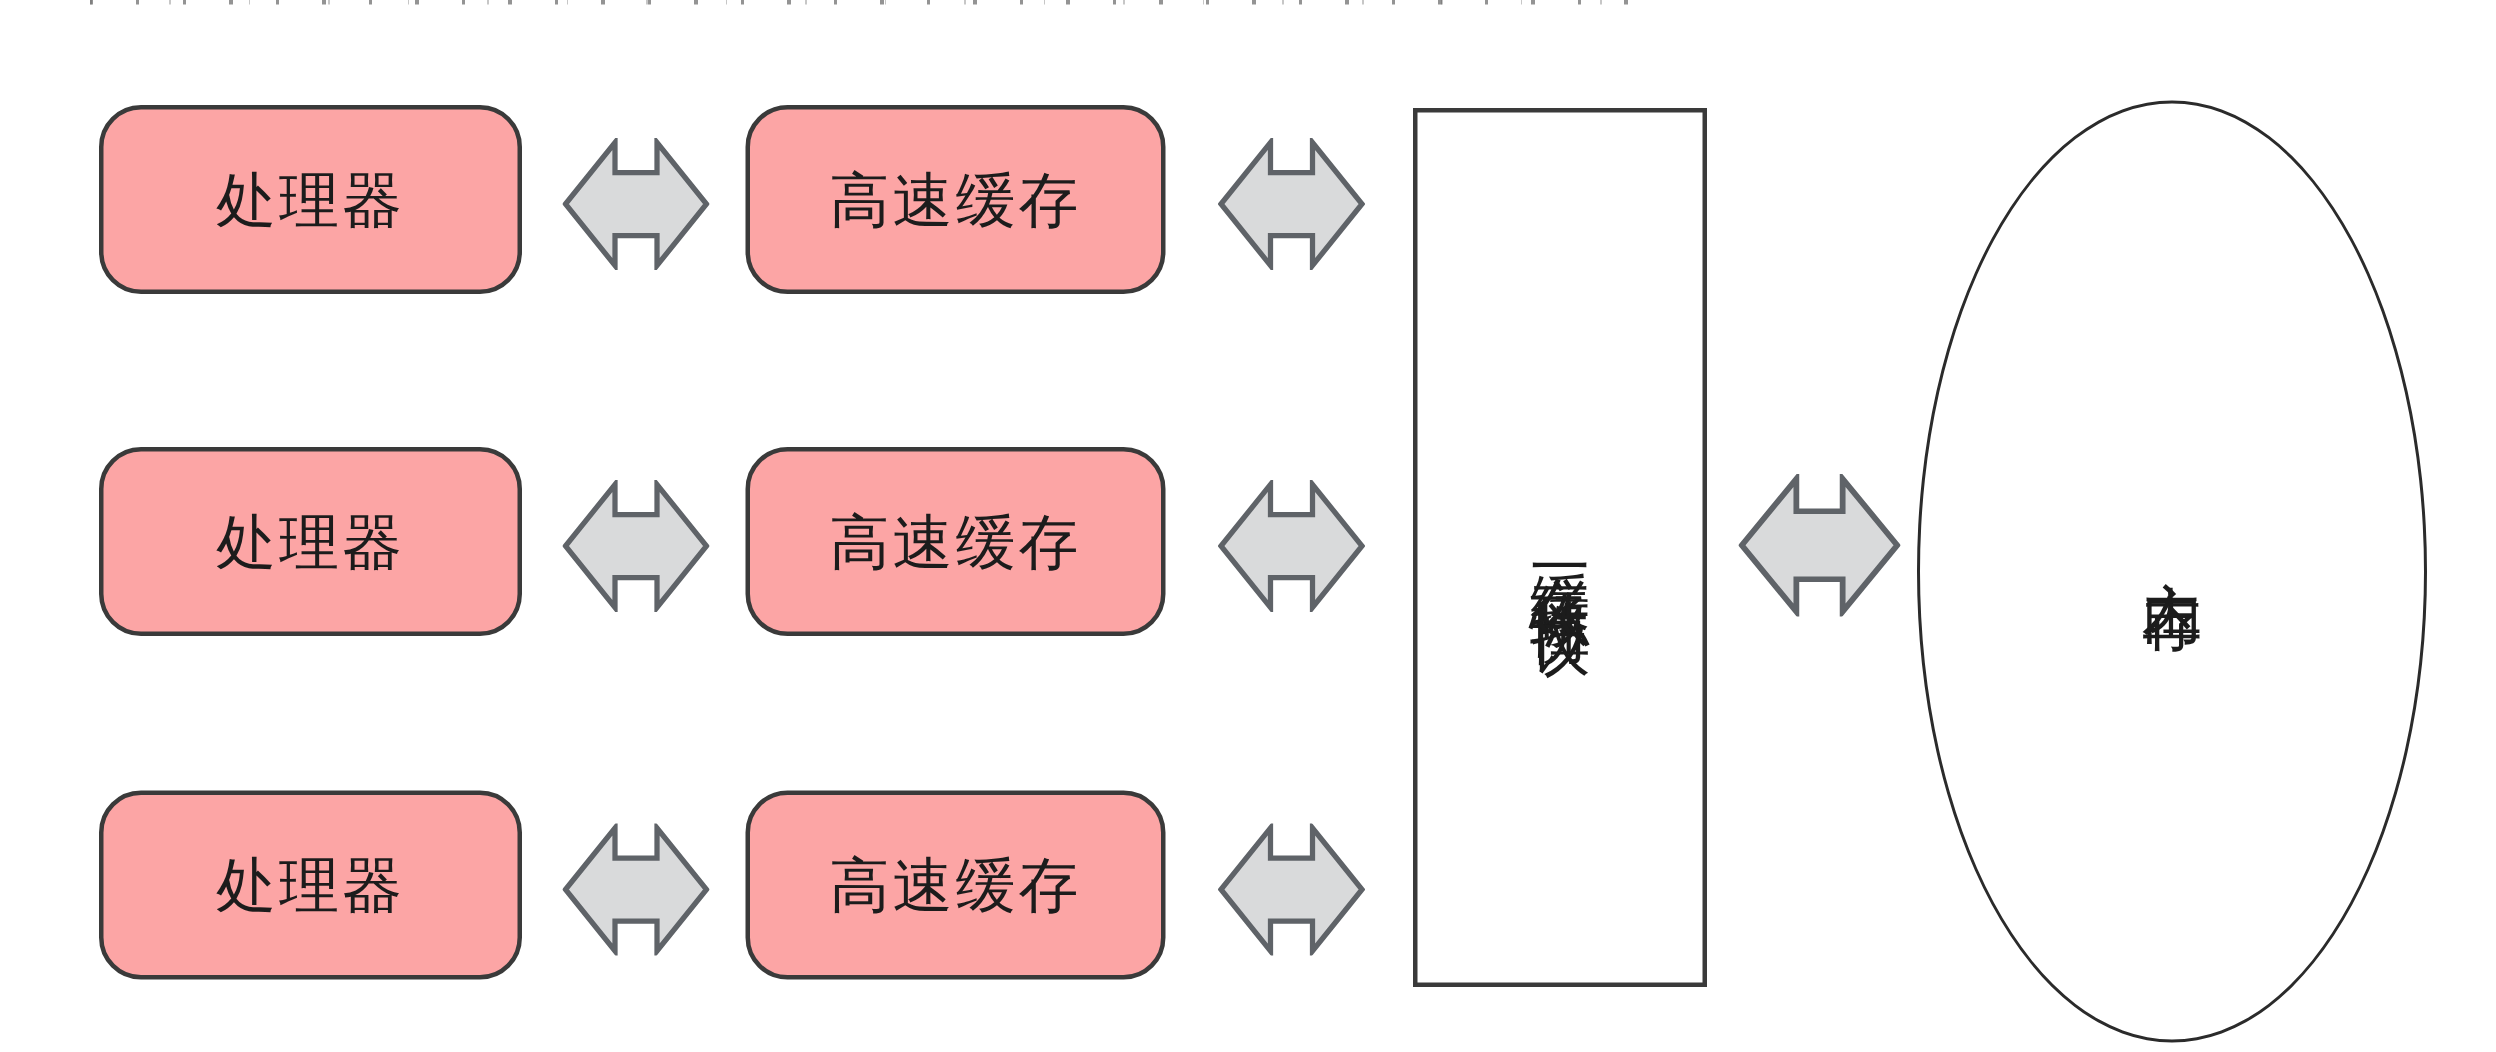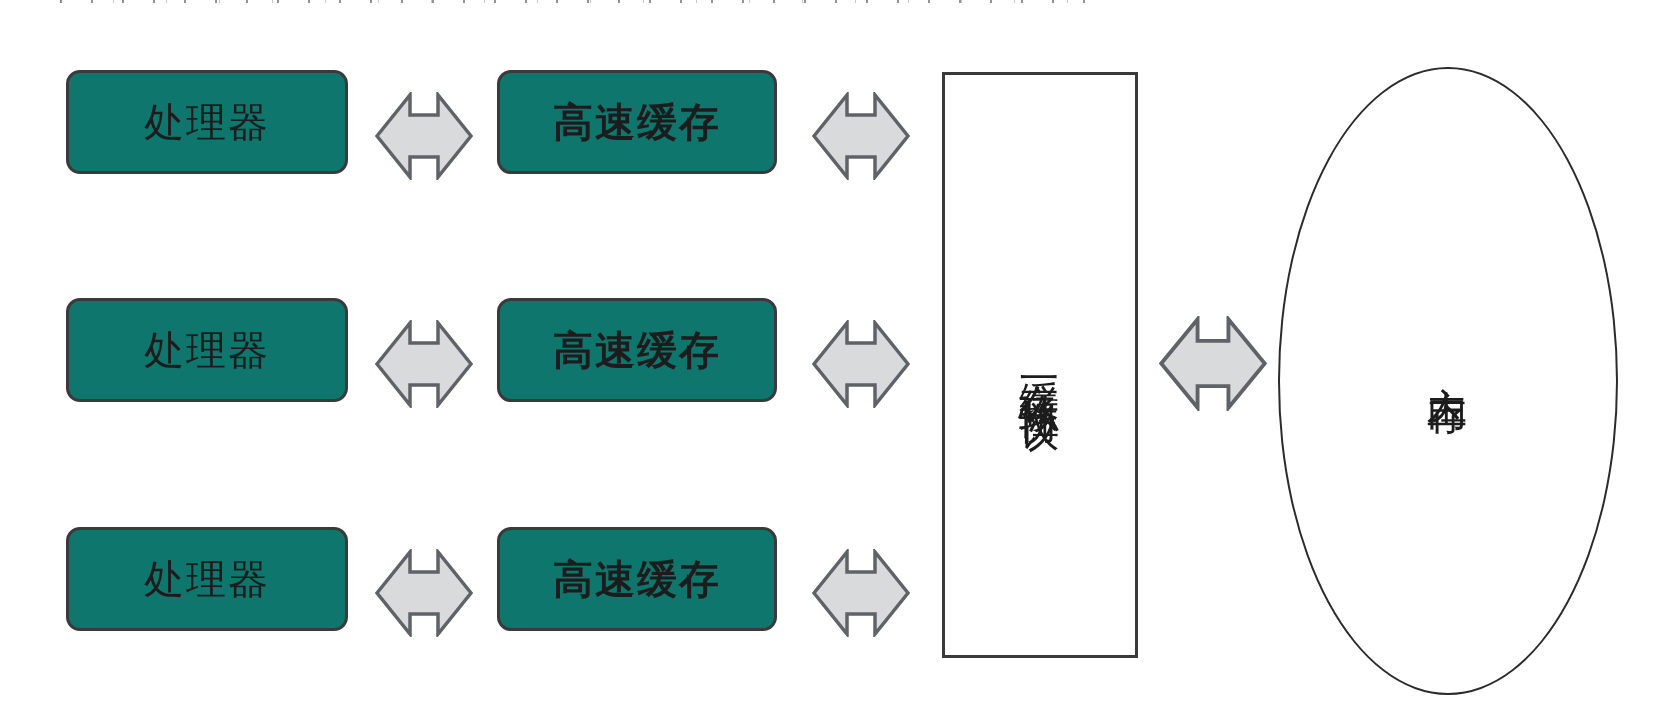--- a/index.html
+++ b/index.html
@@ -13,29 +13,29 @@
   }
   
   .top-remnant{
     position:absolute;left:60px;top:0;width:1030px;height:3px;
     background-image:
       repeating-linear-gradient(90deg, rgba(90,90,90,.65) 0 2px, transparent 2px 31px),
       repeating-linear-gradient(90deg, rgba(130,130,130,.45) 0 1px, transparent 1px 53px);
   }
   .box{
     position:absolute;
-    height:104px;
+    height:126px;
     border:3px solid #3a3a3a;
-    border-radius:14px;
-    background:#0f766e;
+    border-radius:28px;
+    background:#fca5a5;
     display:flex;align-items:center;justify-content:center;
     box-sizing:border-box;
   }
   .proc{left:66px;width:282px;}
-  .cache{left:497px;width:280px;font-weight:bold;}
+  .cache{left:497px;width:280px;}
   .r1{top:70px;} .r2{top:298px;} .r3{top:527px;}
   .label{font-size:40px;letter-spacing:2px;white-space:nowrap;}
   .arrow{position:absolute;width:98px;height:88px;}
   .aA{left:375px;} .aB{left:812px;}
   .ar1{top:92px;} .ar2{top:320px;} .ar3{top:549px;}
   .arrow polygon, .bigarrow polygon{
     fill:#d9dadb;
     stroke:#5f6368;
     stroke-width:3.5;
     stroke-linejoin:miter;

